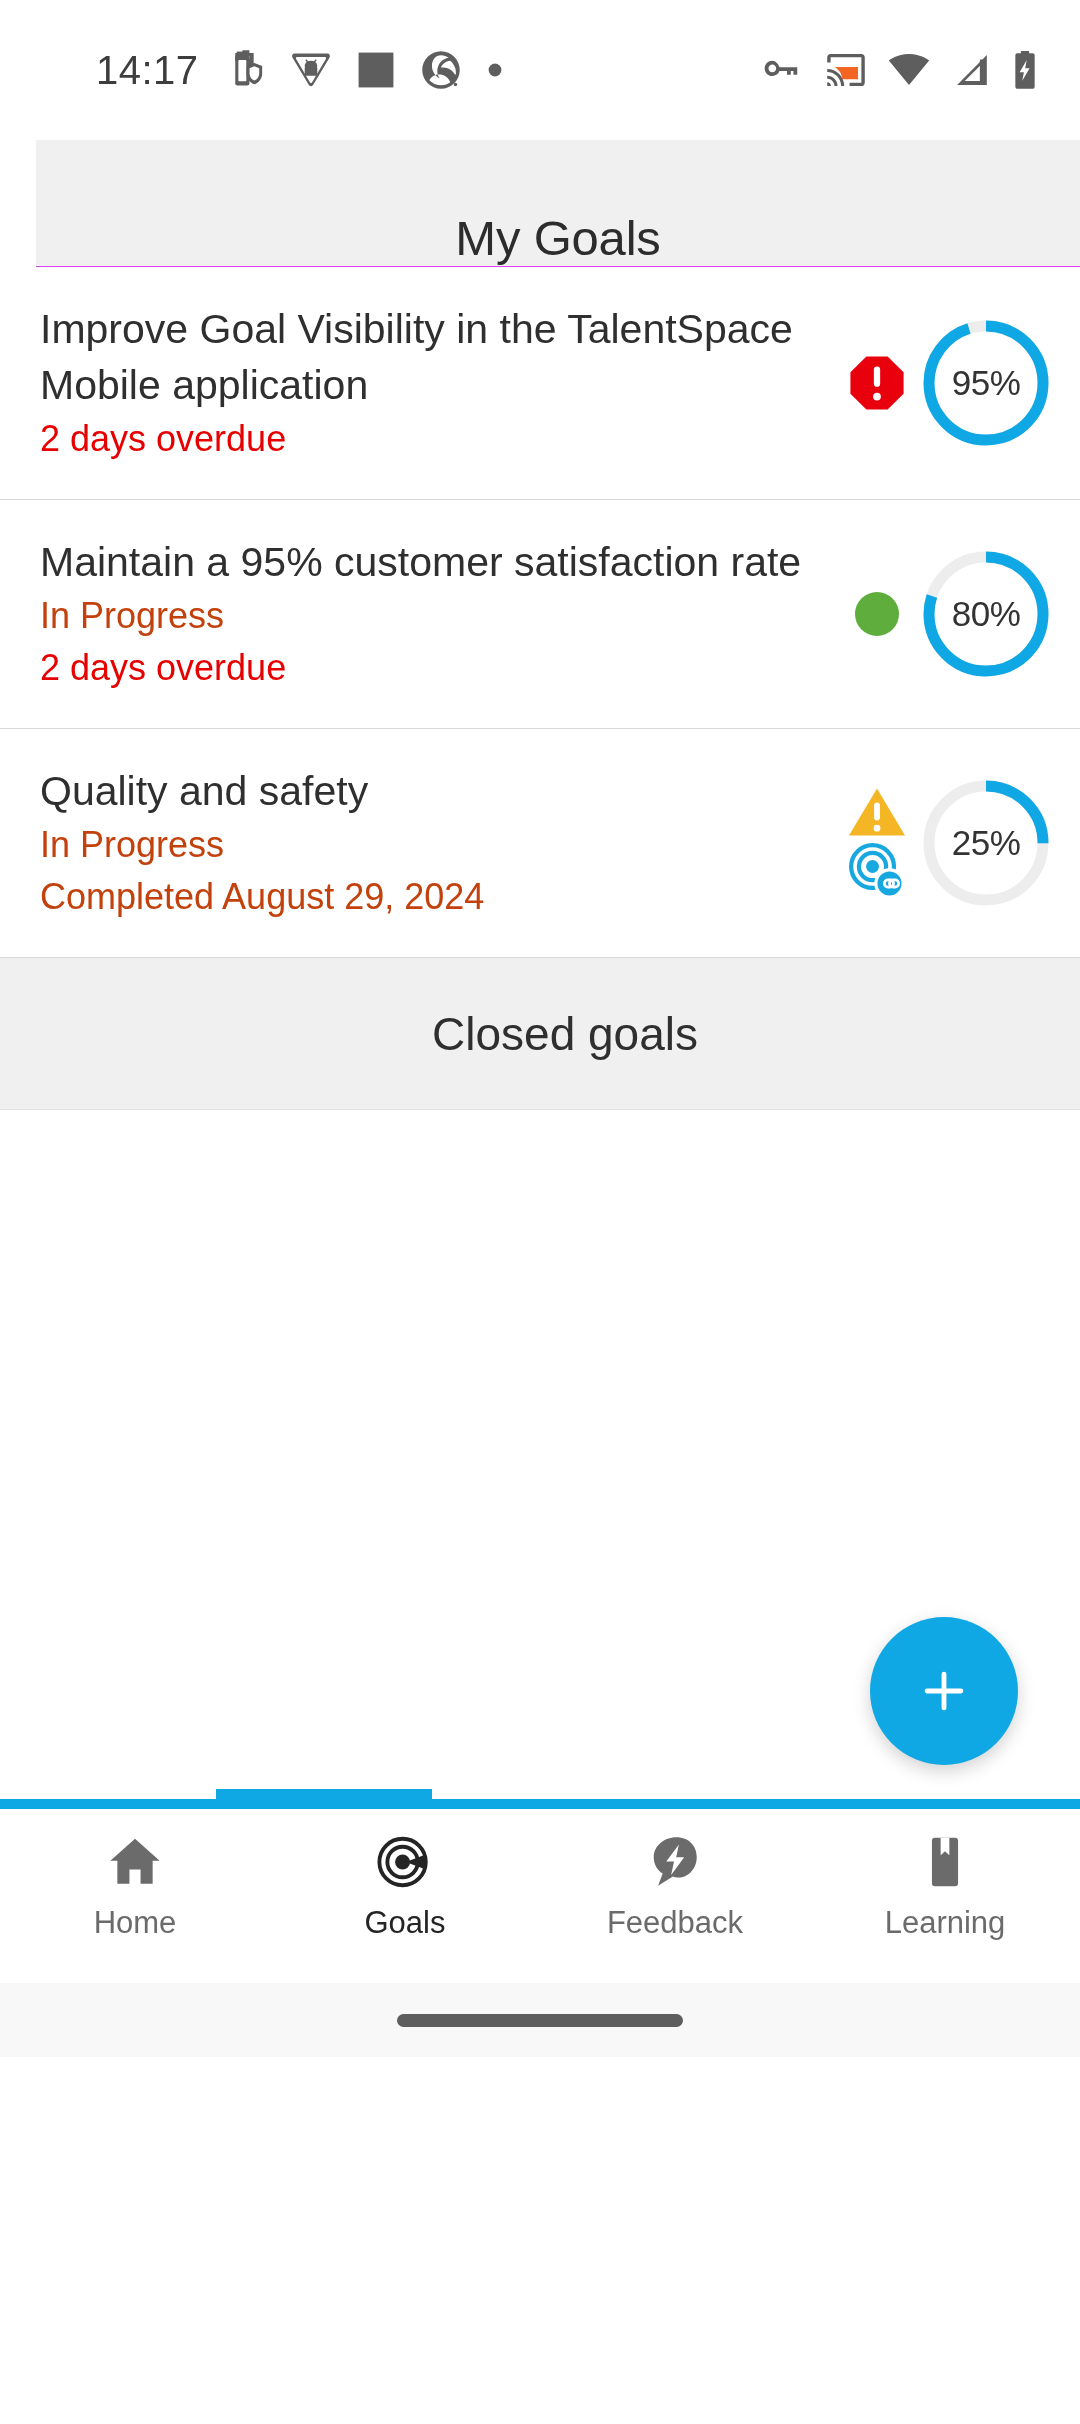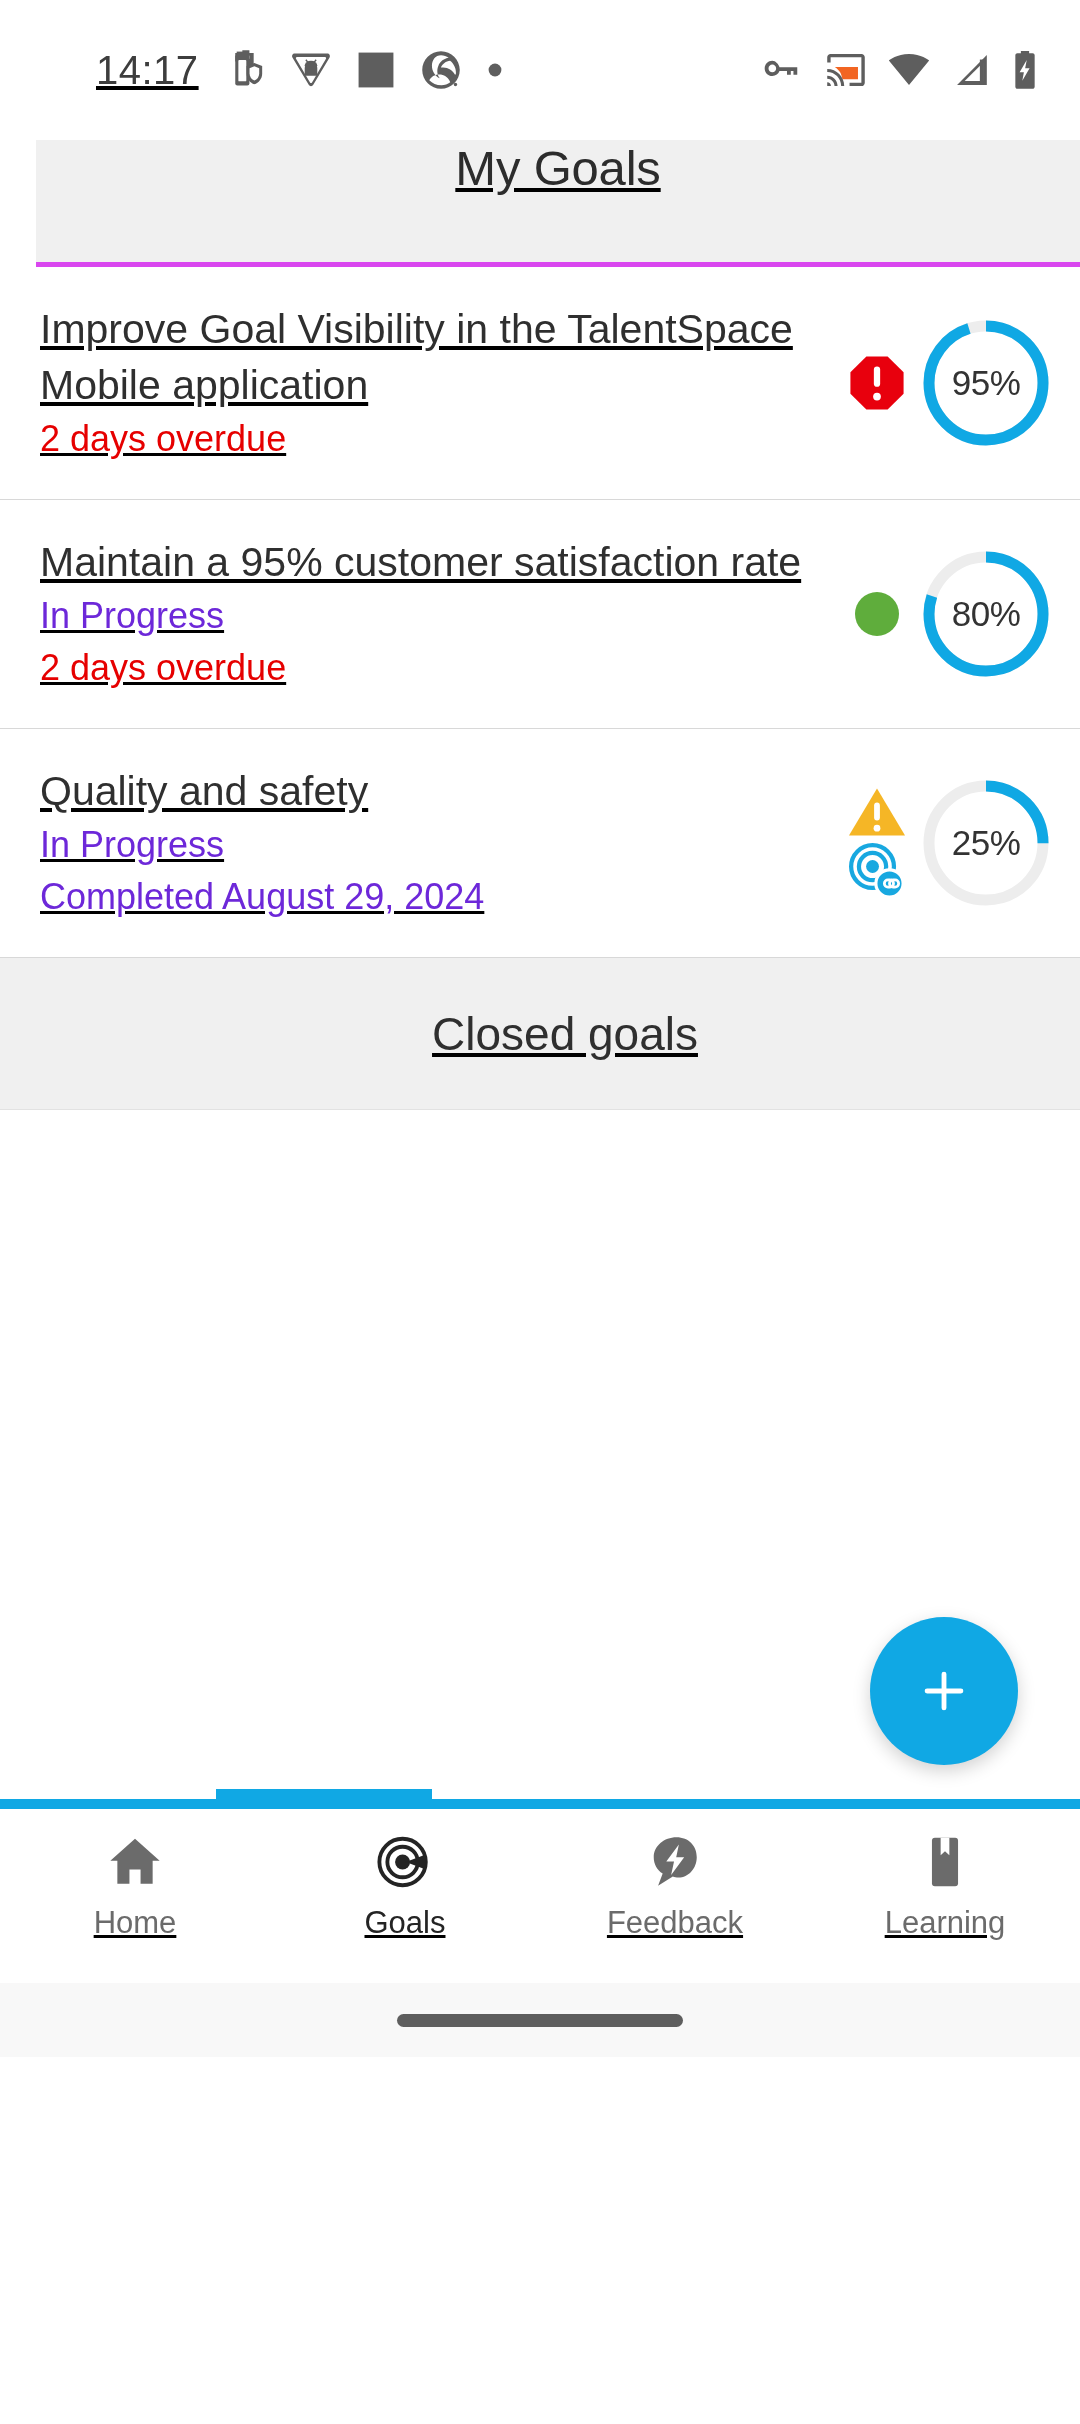--- a/index.html
+++ b/index.html
@@ -12,21 +12,20 @@
     overflow: hidden;
   }
 
   #app {
     position: relative;
     width: 1080px;
     height: 2057px;
     background: #ffffff;
     display: flex;
     flex-direction: column;
-    text-decoration: underline;
   }
 
   
   .status-bar {
     height: 140px;
     background: #ffffff;
     display: flex;
     align-items: center;
     padding: 0 42px 0 96px;
     flex: 0 0 auto;
@@ -48,23 +47,23 @@
     align-items: center;
     gap: 22px;
     margin-left: auto;
   }
   .sb-icon { display: block; }
 
   
   .page-header {
     height: 127px;
     background: #f0f0f0;
-    border-bottom: 5px solid #d946ef;
-    display: flex;
-    align-items: flex-start;
+    border-bottom: 1px solid #d946ef;
+    display: flex;
+    align-items: flex-end;
     justify-content: center;
     flex: 0 0 auto;
     margin-left: 36px;
   }
   .page-header-title {
     font-size: 49px;
     color: #2c2c2c;
     font-weight: 400;
     letter-spacing: -0.2px;
   }
@@ -87,21 +86,21 @@
   }
   .goal-title {
     font-size: 41px;
     line-height: 56px;
     color: #2f2f2f;
     font-weight: 400;
   }
   .goal-status {
     font-size: 36px;
     line-height: 52px;
-    color: #6d28d9;
+    color: #c2410c;
     font-weight: 400;
   }
   .goal-due {
     font-size: 36px;
     line-height: 52px;
     color: #e60000;
     font-weight: 400;
   }
 
   .goal-right {

